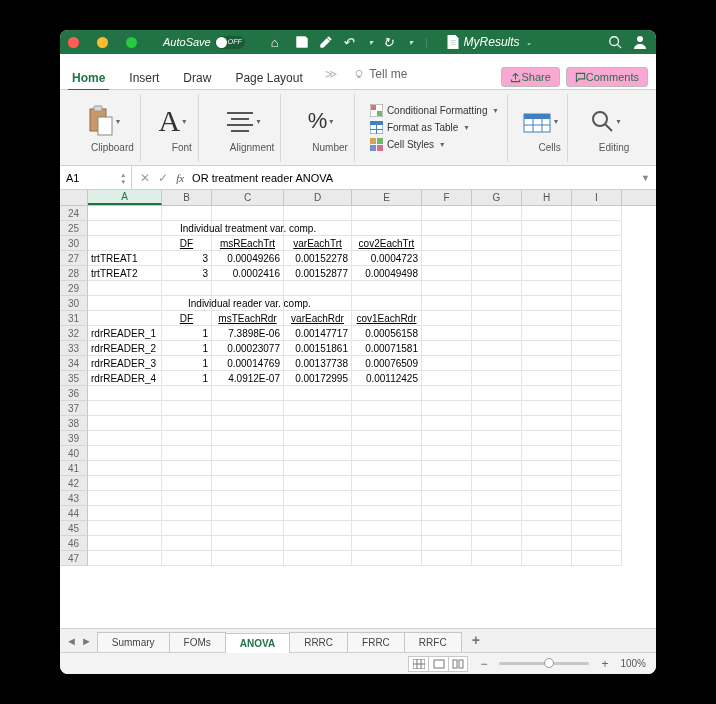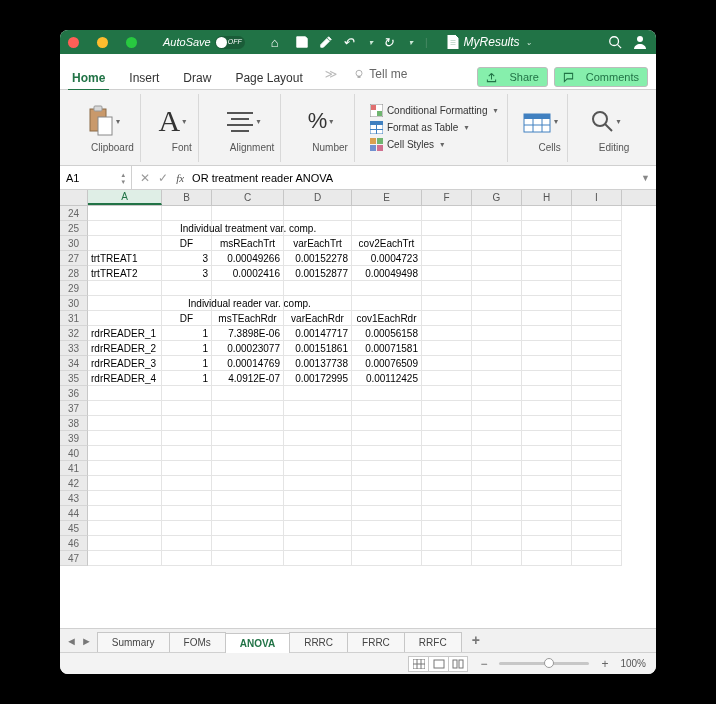--- a/index.html
+++ b/index.html
@@ -21,21 +21,21 @@
 .file-chip { display: flex; align-items: center; gap: 4px; color: #fff; font-size: 12px; margin-left: 6px; }
 .tb-right { margin-left: auto; display: flex; gap: 10px; align-items: center; }
 
 
 .ribbon-tabs { height: 36px; background: #fff; border-bottom: 1px solid #d0d0d0; display: flex; align-items: flex-start; padding: 13px 8px; gap: 16px; font-size: 12px; color: #333; }
 .tab { padding: 4px 4px; cursor: pointer; }
 .tab.active { color: #217346; font-weight: 700; border-bottom: 2px solid #217346; }
 .tellme { display: flex; align-items: center; gap: 4px; color: #666; }
 .bulb { width: 12px; height: 12px; }
 .rt-right { margin-left: auto; display: flex; gap: 6px; }
-.btn { border: 1px solid #bcbcbc; border-radius: 3px; padding: 3px 8px; font-size: 11px; display: flex; align-items: center; gap: 12px; background: #86efac; cursor: pointer; }
+.btn { border: 1px solid #bcbcbc; border-radius: 3px; padding: 3px 8px; font-size: 11px; display: flex; align-items: center; gap: 0; background: #f9a8d4; cursor: pointer; }
 .btn.green { color: #217346; }
 
 
 .ribbon { height: 76px; background: #f3f3f3; border-bottom: 1px solid #d0d0d0; display: flex; align-items: center; padding: 4px 6px; gap: 6px; }
 .group { display: flex; flex-direction: column; align-items: center; gap: 2px; padding: 0 6px; border-right: 1px solid #d8d8d8; height: 68px; justify-content: center; }
 .group:last-child { border-right: none; }
 .group .gicon { height: 38px; display: flex; align-items: center; justify-content: center; font-size: 28px; color: #444; }
 .group .glabel { font-size: 10px; color: #555; margin-left: 19px; }
 .mini-list { display: flex; flex-direction: column; gap: 2px; font-size: 10px; color: #333; text-align: center; }
 .mini-item { display: flex; align-items: center; gap: 4px; padding: 1px 3px; cursor: pointer; }
@@ -54,21 +54,21 @@
 
 .sheet { flex: 1; overflow: hidden; display: flex; flex-direction: column; background: #fff; }
 .colheads { display: flex; height: 16px; background: #eaeaea; border-bottom: 1px solid #c7c7c7; font-size: 10px; color: #555; }
 .rowgutter-head { width: 28px; border-right: 1px solid #c7c7c7; background: #eaeaea; }
 .ch { text-align: center; border-right: 1px solid #c7c7c7; display: flex; align-items: center; justify-content: center; }
 .ch.selA { background: #dfeee6; color: #217346; border-bottom: 2px solid #217346; }
 .rows { flex: 1; overflow: hidden; }
 .row { display: flex; height: 15px; font-size: 10px; }
 .rg { width: 28px; background: #eaeaea; border-right: 1px solid #c7c7c7; border-bottom: 1px solid #d6d6d6; color: #666; display: flex; align-items: center; justify-content: center; }
 .cell { border-right: 1px solid #e4e4e4; border-bottom: 1px solid #e4e4e4; padding: 0 3px; display: flex; align-items: center; overflow: hidden; white-space: nowrap; }
-.cell.center { justify-content: center; }
+.cell.center { justify-content: center; text-decoration: underline; }
 .cell.right { justify-content: flex-end; }
 .colA { width: 74px; } .colB { width: 50px; } .colC { width: 72px; } .colD { width: 68px; } .colE { width: 70px; }
 .colF, .colG, .colH { width: 50px; } .colI { width: 50px; }
 .section-title { position: absolute; font-size: 10px; color: #000; }
 
 
 .sheettabs { height: 24px; border-top: 1px solid #d0d0d0; background: #f1f1f1; display: flex; align-items: flex-end; font-size: 10px; }
 .navarrows { padding: 0 6px; color: #777; display: flex; gap: 4px; font-size: 11px; align-items: center; height: 100%; }
 .stab { padding: 4px 14px; border: 1px solid #c7c7c7; border-bottom: none; background: #f7f7f7; color: #444; cursor: pointer; margin-left: -1px; }
 .stab.active { background: #fff; color: #217346; font-weight: 600; position: relative; top: 1px; }

